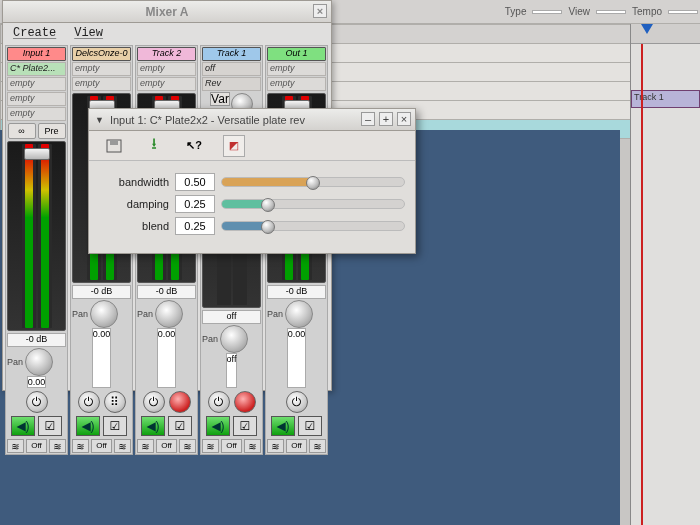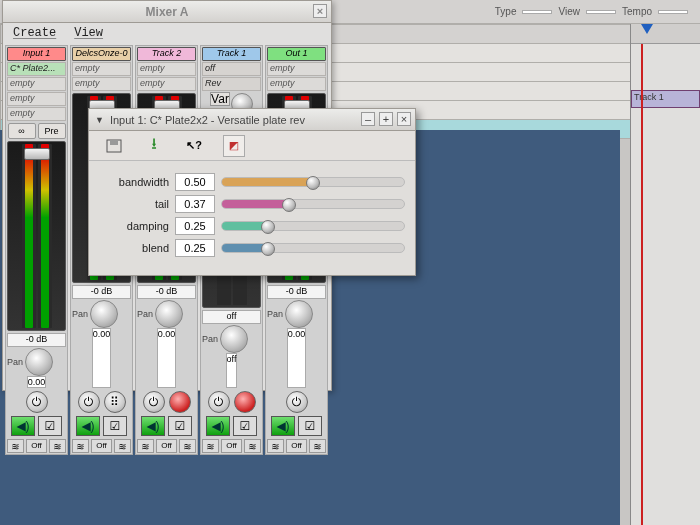--- a/index.html
+++ b/index.html
@@ -17,21 +17,21 @@
   --green:#00b000;
   --red:#cc2222;
   font-family:Verdana,Arial,sans-serif;
   font-size:11px;
 }
 html,body{margin:0;padding:0;width:700px;height:525px;overflow:hidden;background:#c8c6c4;}
 *{box-sizing:border-box;}
 
 
 .main-win{position:absolute;left:0;top:0;right:0;bottom:0;background:#c8c6c4;}
-.main-toolbar{position:absolute;left:0;right:0;top:0;height:24px;background:#d4d2d0;border-bottom:1px solid var(--grid-border);display:flex;align-items:center;gap:6px;padding:0 12px;color:#333;font-size:10px;}
+.main-toolbar{position:absolute;left:0;right:0;top:0;height:24px;background:#d4d2d0;border-bottom:1px solid var(--grid-border);display:flex;align-items:center;gap:6px;padding:0 2px;color:#333;font-size:10px;}
 .tb-label{color:#555;}
 .tb-val{background:#fff;border:1px solid #aaa;padding:1px 4px;min-width:30px;text-align:center;}
 
 
 .track-table{position:absolute;left:0;right:0;top:24px;}
 .ttbl{width:100%;border-collapse:collapse;font-size:11px;}
 .ttbl th,.ttbl td{border:1px solid var(--grid-border);padding:3px 6px;background:#e4e2df;text-align:left;white-space:nowrap;}
 .ttbl th{background:#d4d2d0;font-weight:normal;color:#222;}
 .ttbl tr.sel td{background:var(--sel-row);}
 .ttbl .narrow{width:24px;text-align:center;}
@@ -398,28 +398,20 @@
   <div class="params" id="params">
       <div class="param">
         <div class="plbl">bandwidth</div>
         <div class="pval">0.50</div>
         <div class="pslider">
           <div class="fill" style="width:50%;background:#d9a357;"></div>
           <div class="thumb" style="left:50%;"></div>
         </div>
       </div>
       <div class="param">
-        <div class="plbl">tail</div>
-        <div class="pval">0.37</div>
-        <div class="pslider">
-          <div class="fill" style="width:37%;background:#c45f9a;"></div>
-          <div class="thumb" style="left:37%;"></div>
-        </div>
-      </div>
-      <div class="param">
         <div class="plbl">damping</div>
         <div class="pval">0.25</div>
         <div class="pslider">
           <div class="fill" style="width:25%;background:#5fbf9f;"></div>
           <div class="thumb" style="left:25%;"></div>
         </div>
       </div>
       <div class="param">
         <div class="plbl">blend</div>
         <div class="pval">0.25</div>

